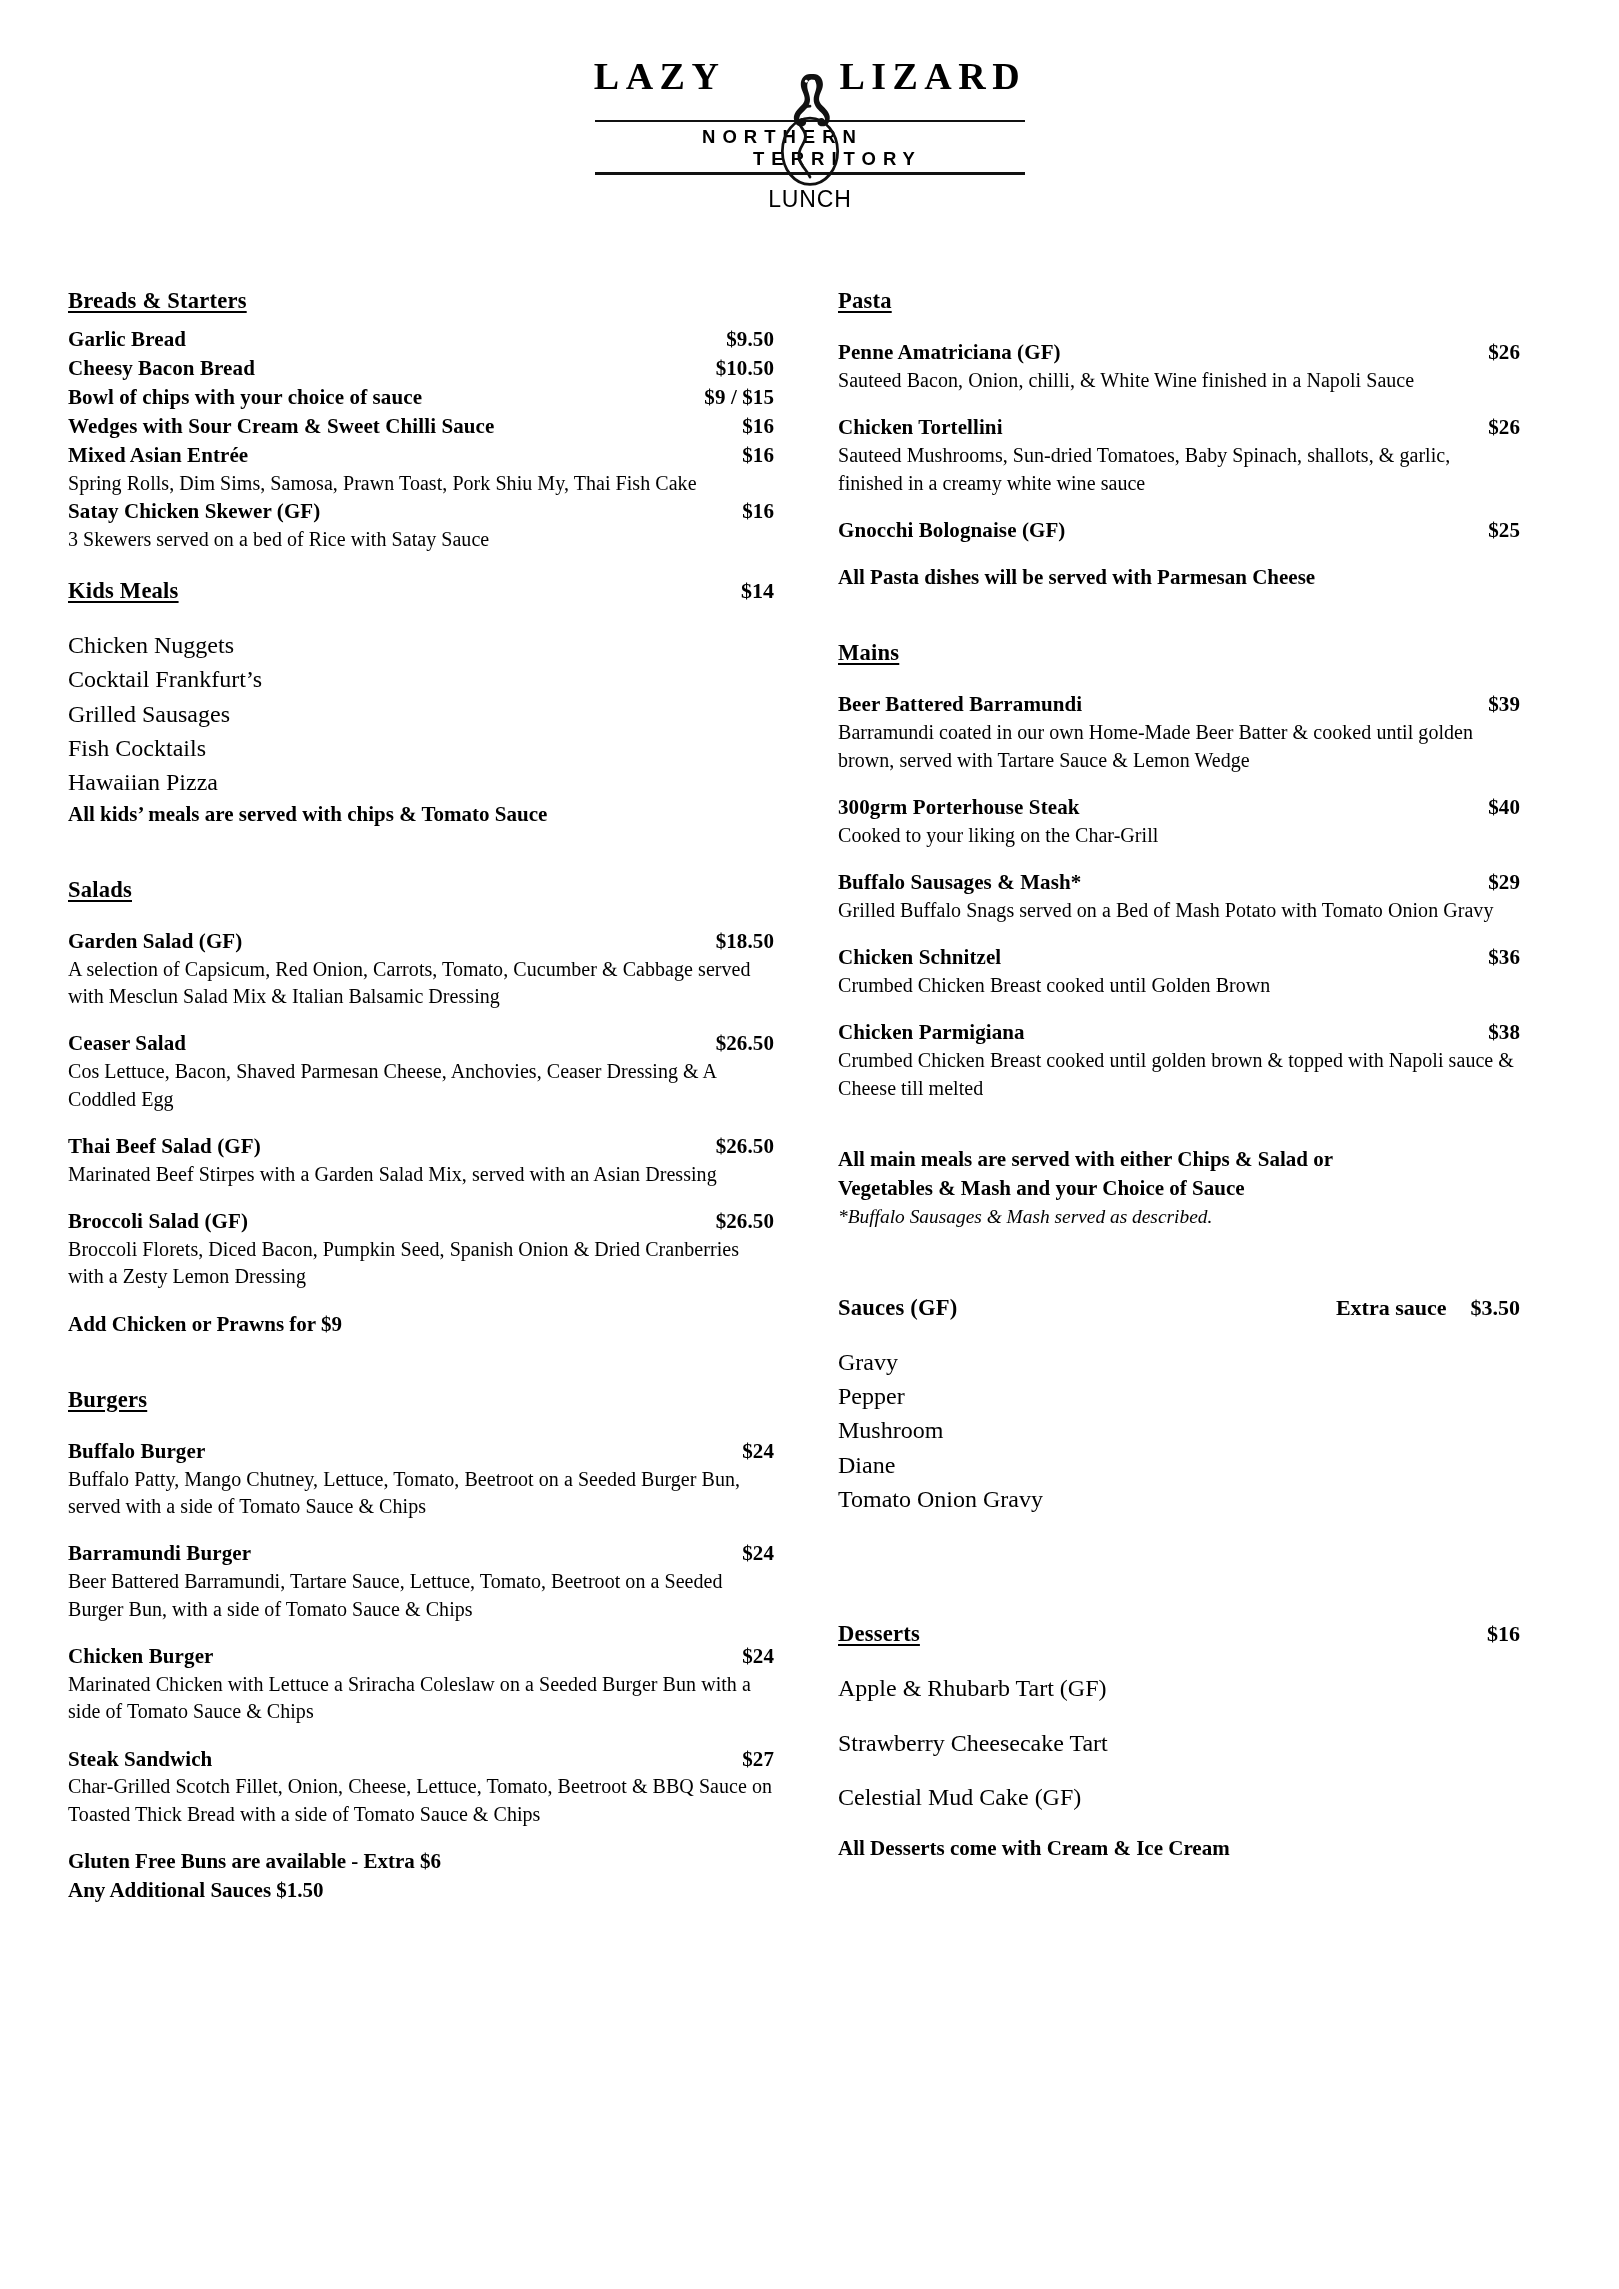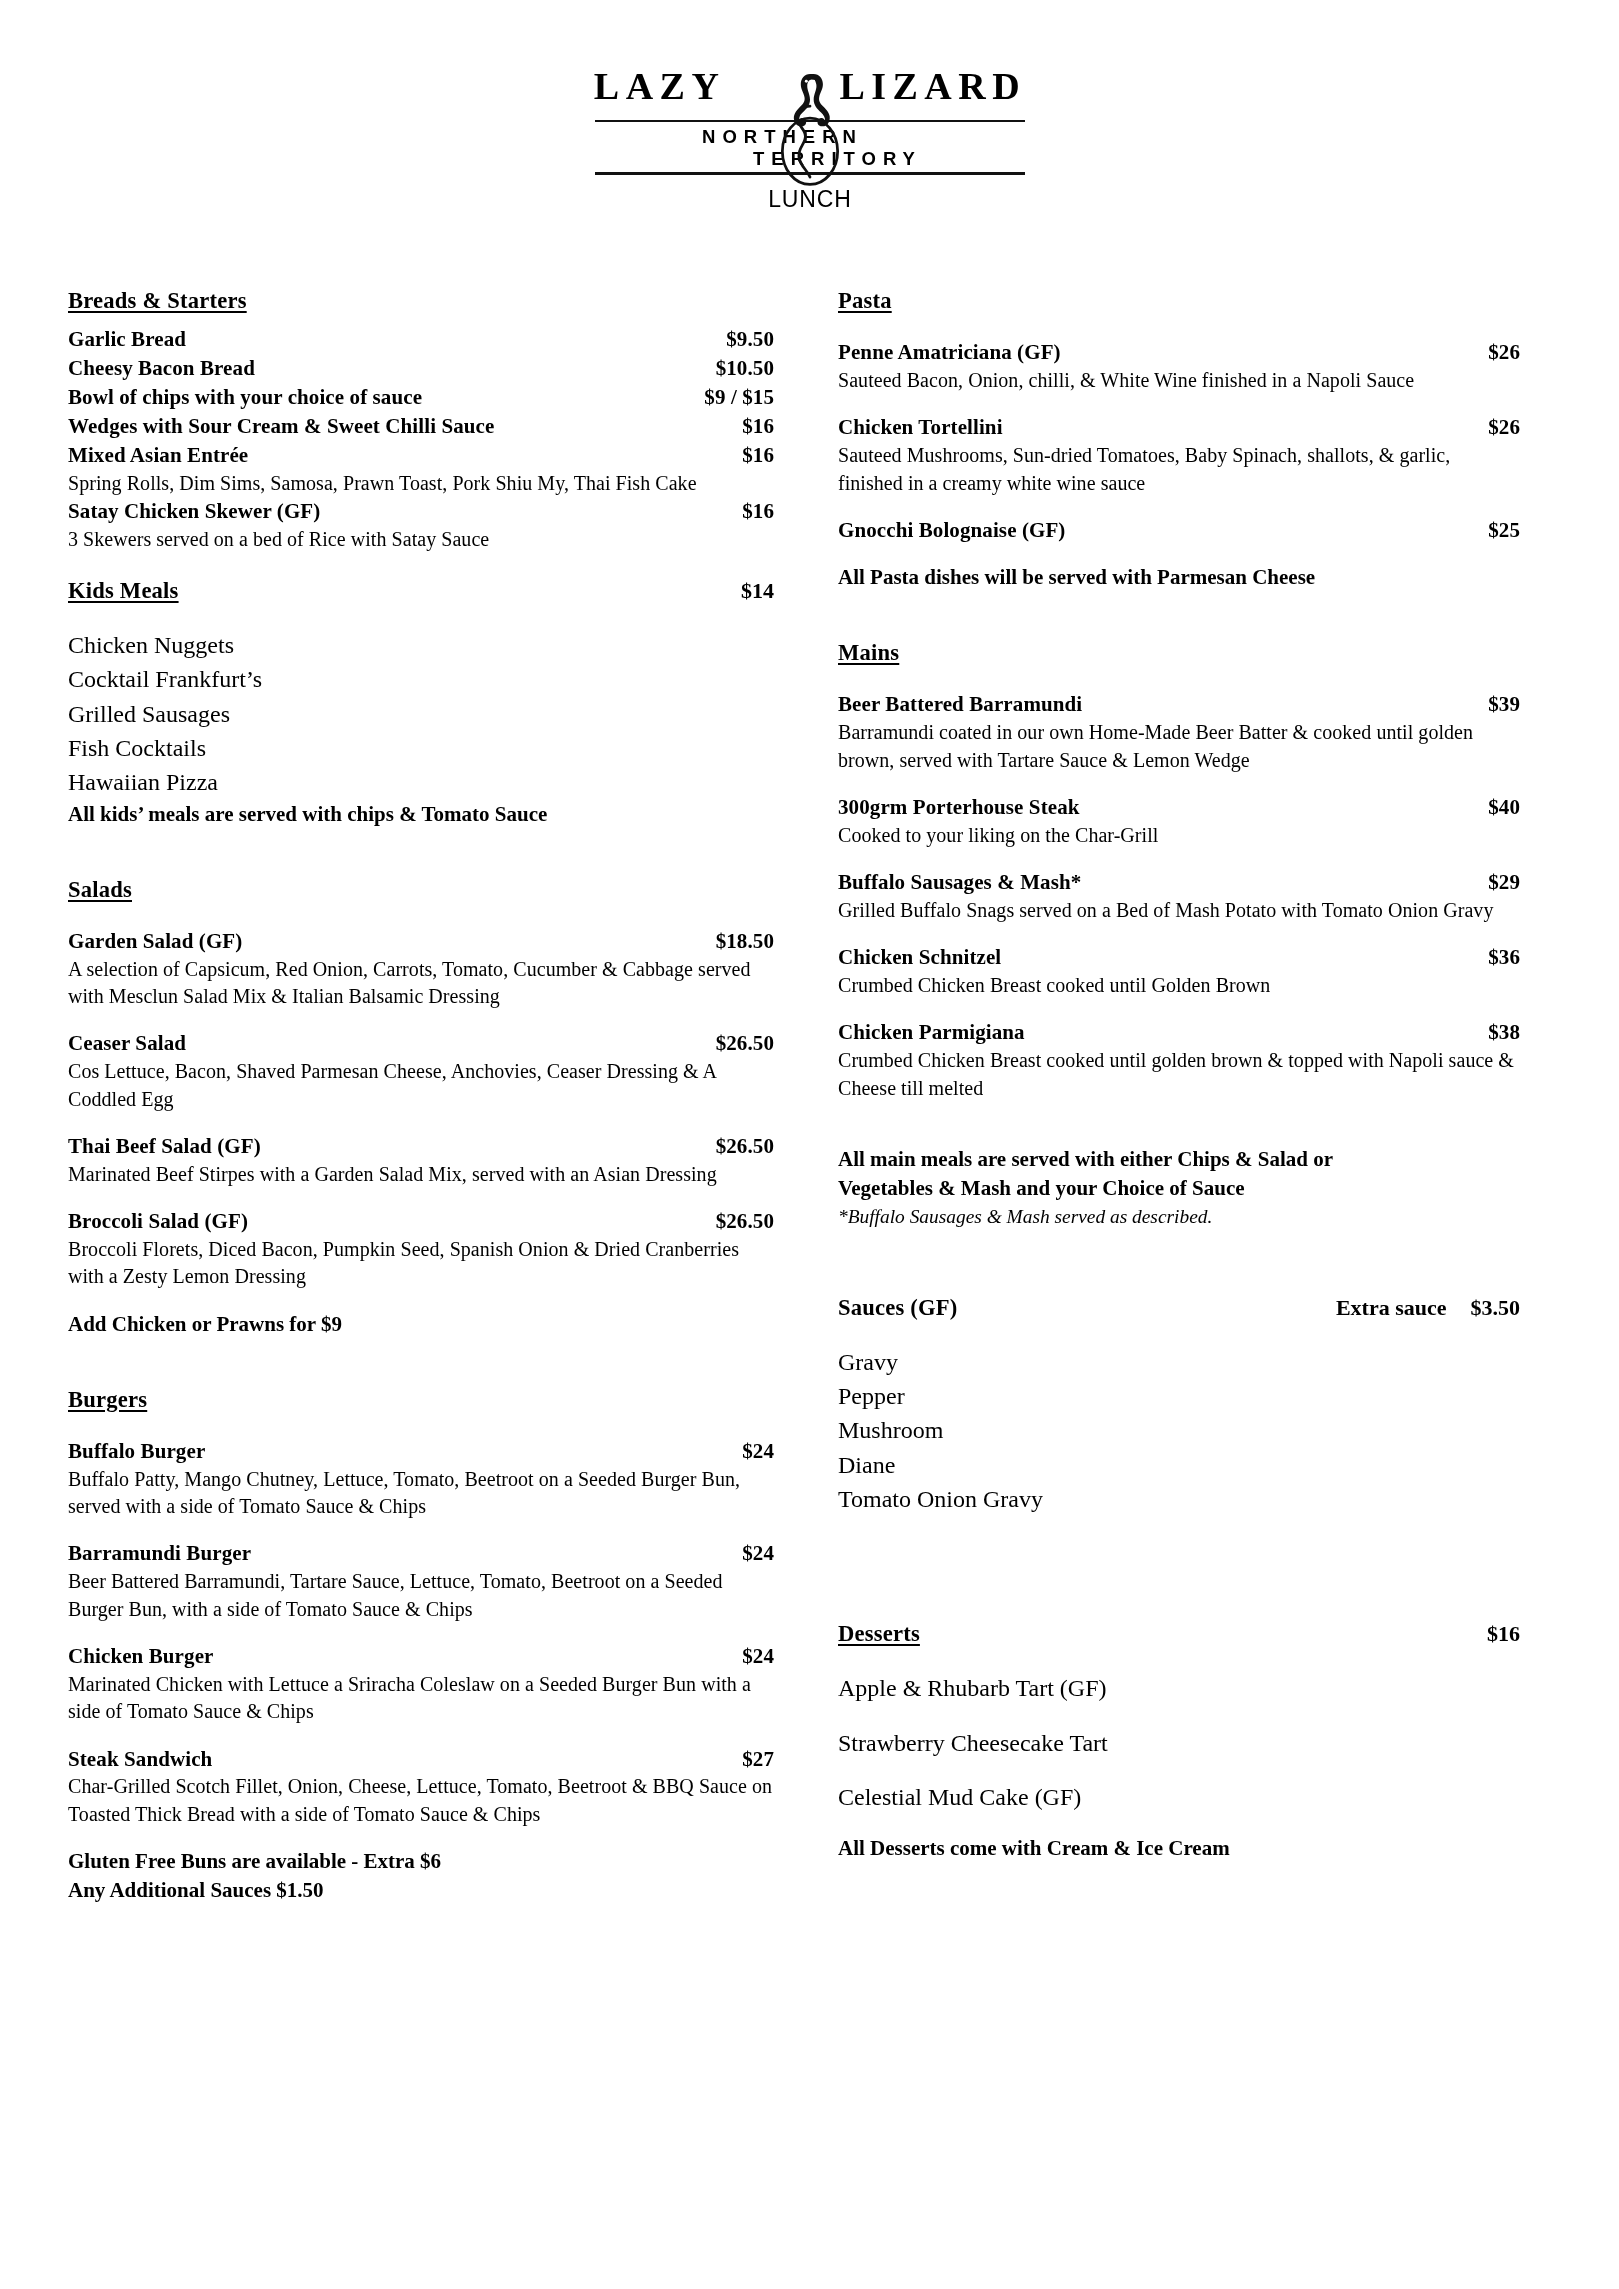--- a/index.html
+++ b/index.html
@@ -30,21 +30,20 @@
     flex-direction: column;
     align-items: center;
   }
   .logo-wrap {
     position: relative;
     width: 434px;
     height: 125px;
   }
   .logo-top {
     display: flex;
-    align-items: center;
     justify-content: center;
     gap: 0px;
     height: 57px;
   }
   .logo-word {
     font-family: "Liberation Serif", serif;
     font-weight: bold;
     font-size: 38px;
     letter-spacing: 6.5px;
     line-height: 1;

